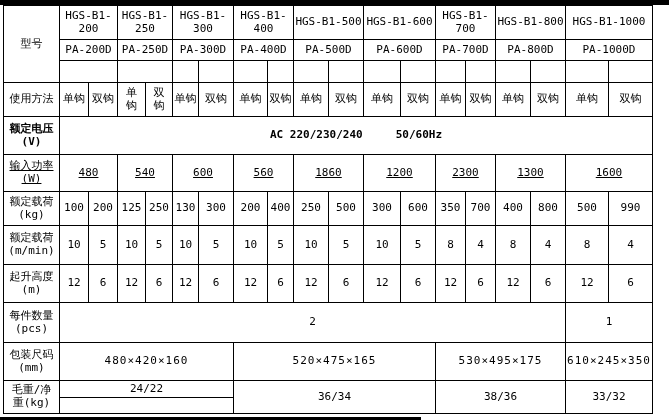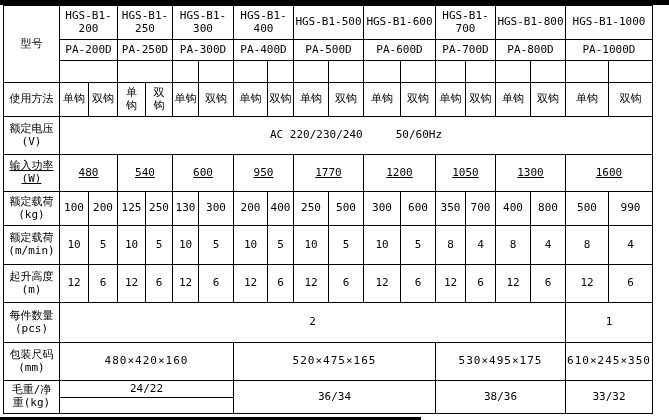--- a/index.html
+++ b/index.html
@@ -175,39 +175,39 @@
         <td class="usage">
           <span class="ln">双钩</span>
         </td>
         <td class="usage">
           <span class="ln">单钩</span>
         </td>
         <td class="usage">
           <span class="ln">双钩</span>
         </td>
       </tr>
-      <tr style="height: 38px;">
+      <tr style="height: 38px; font-weight: bold;">
         <td class="lbl">
           <span class="ln">额定电压</span>
           <span class="ln">(V)</span>
         </td>
         <td colspan="18" class="voltage">AC 220/230/240     50/60Hz</td>
       </tr>
       <tr style="height: 37px; text-decoration: underline;">
         <td class="lbl">
           <span class="ln">输入功率</span>
           <span class="ln">(W)</span>
         </td>
         <td colspan="2" class="num">480</td>
         <td colspan="2" class="num">540</td>
         <td colspan="2" class="num">600</td>
-        <td colspan="2" class="num">950</td>
-        <td colspan="2" class="num">1770</td>
+        <td colspan="2" class="num">560</td>
+        <td colspan="2" class="num">1860</td>
         <td colspan="2" class="num">1200</td>
-        <td colspan="2" class="num">1050</td>
+        <td colspan="2" class="num">2300</td>
         <td colspan="2" class="num">1300</td>
         <td colspan="2" class="num">1600</td>
       </tr>
       <tr style="height: 34px;">
         <td class="lbl">
           <span class="ln">额定载荷</span>
           <span class="ln">(kg)</span>
         </td>
         <td class="num">100</td>
         <td class="num">200</td>

